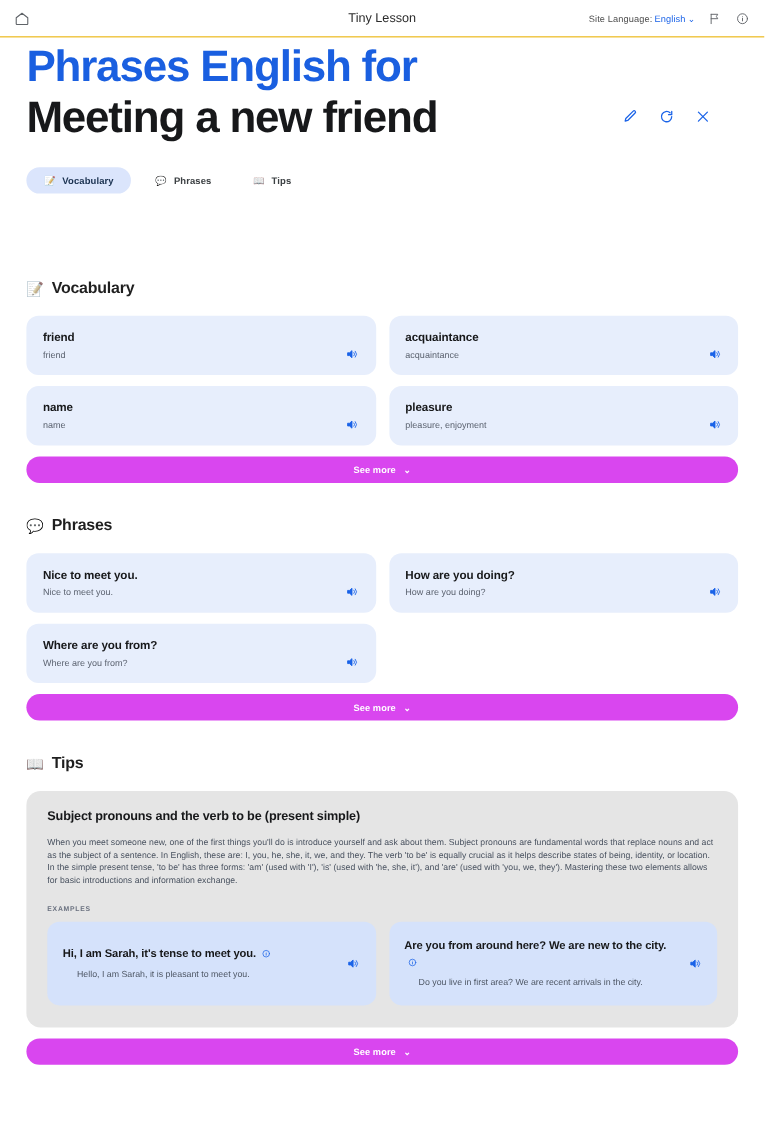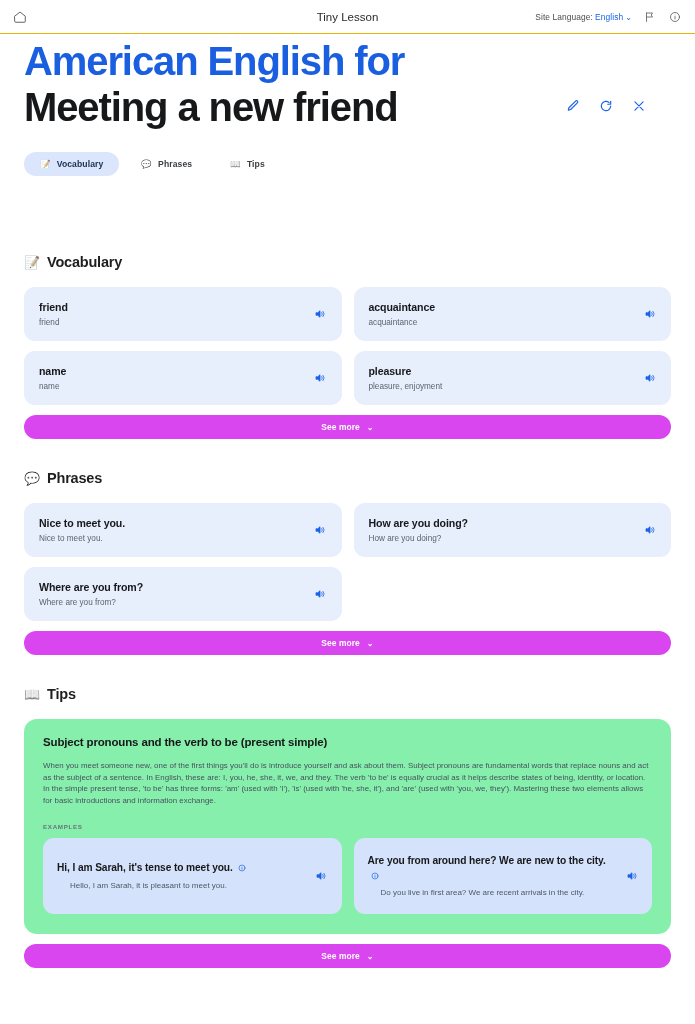--- a/index.html
+++ b/index.html
@@ -122,21 +122,21 @@
     display: grid;
     grid-template-columns: 1fr 1fr;
     gap: 10px 12px;
   }
   .card {
     background: #e7eefc;
     border-radius: 11px;
     padding: 13px 15px;
     min-height: 52px;
     display: flex;
-    align-items: center;
+    align-items: flex-end;
     gap: 8px;
   }
   .card-text { flex: 1; min-width: 0; }
   .card-term {
     font-size: 10.6px;
     font-weight: 700;
     color: #17181a;
     line-height: 14px;
     letter-spacing: -.1px;
   }
@@ -162,21 +162,21 @@
     font-weight: 600;
     letter-spacing: .1px;
     border: none;
     width: 100%;
     font-family: inherit;
   }
   .see-more .chev { font-size: 8px; }
 
   
   .tips-card {
-    background: #86efac;
+    background: #e5e5e5;
     border-radius: 13px;
     padding: 17px 19px 20px;
   }
   .tips-title {
     font-size: 11.5px;
     font-weight: 700;
     color: #17181a;
     letter-spacing: -.15px;
     margin-bottom: 12px;
   }
@@ -262,21 +262,21 @@
           <path d="M12 11v5"></path>
           <circle cx="12" cy="7.8" r=".9" fill="#5f6368" stroke="none"></circle>
       </svg>
     </span>
   </div>
 </div>
 
 <div class="page">
   <div class="title-block">
     <h1 class="lesson-title">
-      <span class="lang">American English for</span>
+      <span class="lang">Phrases English for</span>
       <span class="topic">Meeting a new friend</span>
     </h1>
     <div class="title-actions">
       <span class="act">
         <svg width="14" height="14" viewBox="0 0 24 24" fill="none" stroke="#1a63e8" stroke-width="2" stroke-linecap="round" stroke-linejoin="round">
           <path d="M16.5 3.5a2.1 2.1 0 0 1 3 3L8 18l-4 1 1-4z"></path>
         </svg>
       </span>
       <span class="act">
         <svg width="14" height="14" viewBox="0 0 24 24" fill="none" stroke="#1a63e8" stroke-width="2" stroke-linecap="round" stroke-linejoin="round">

